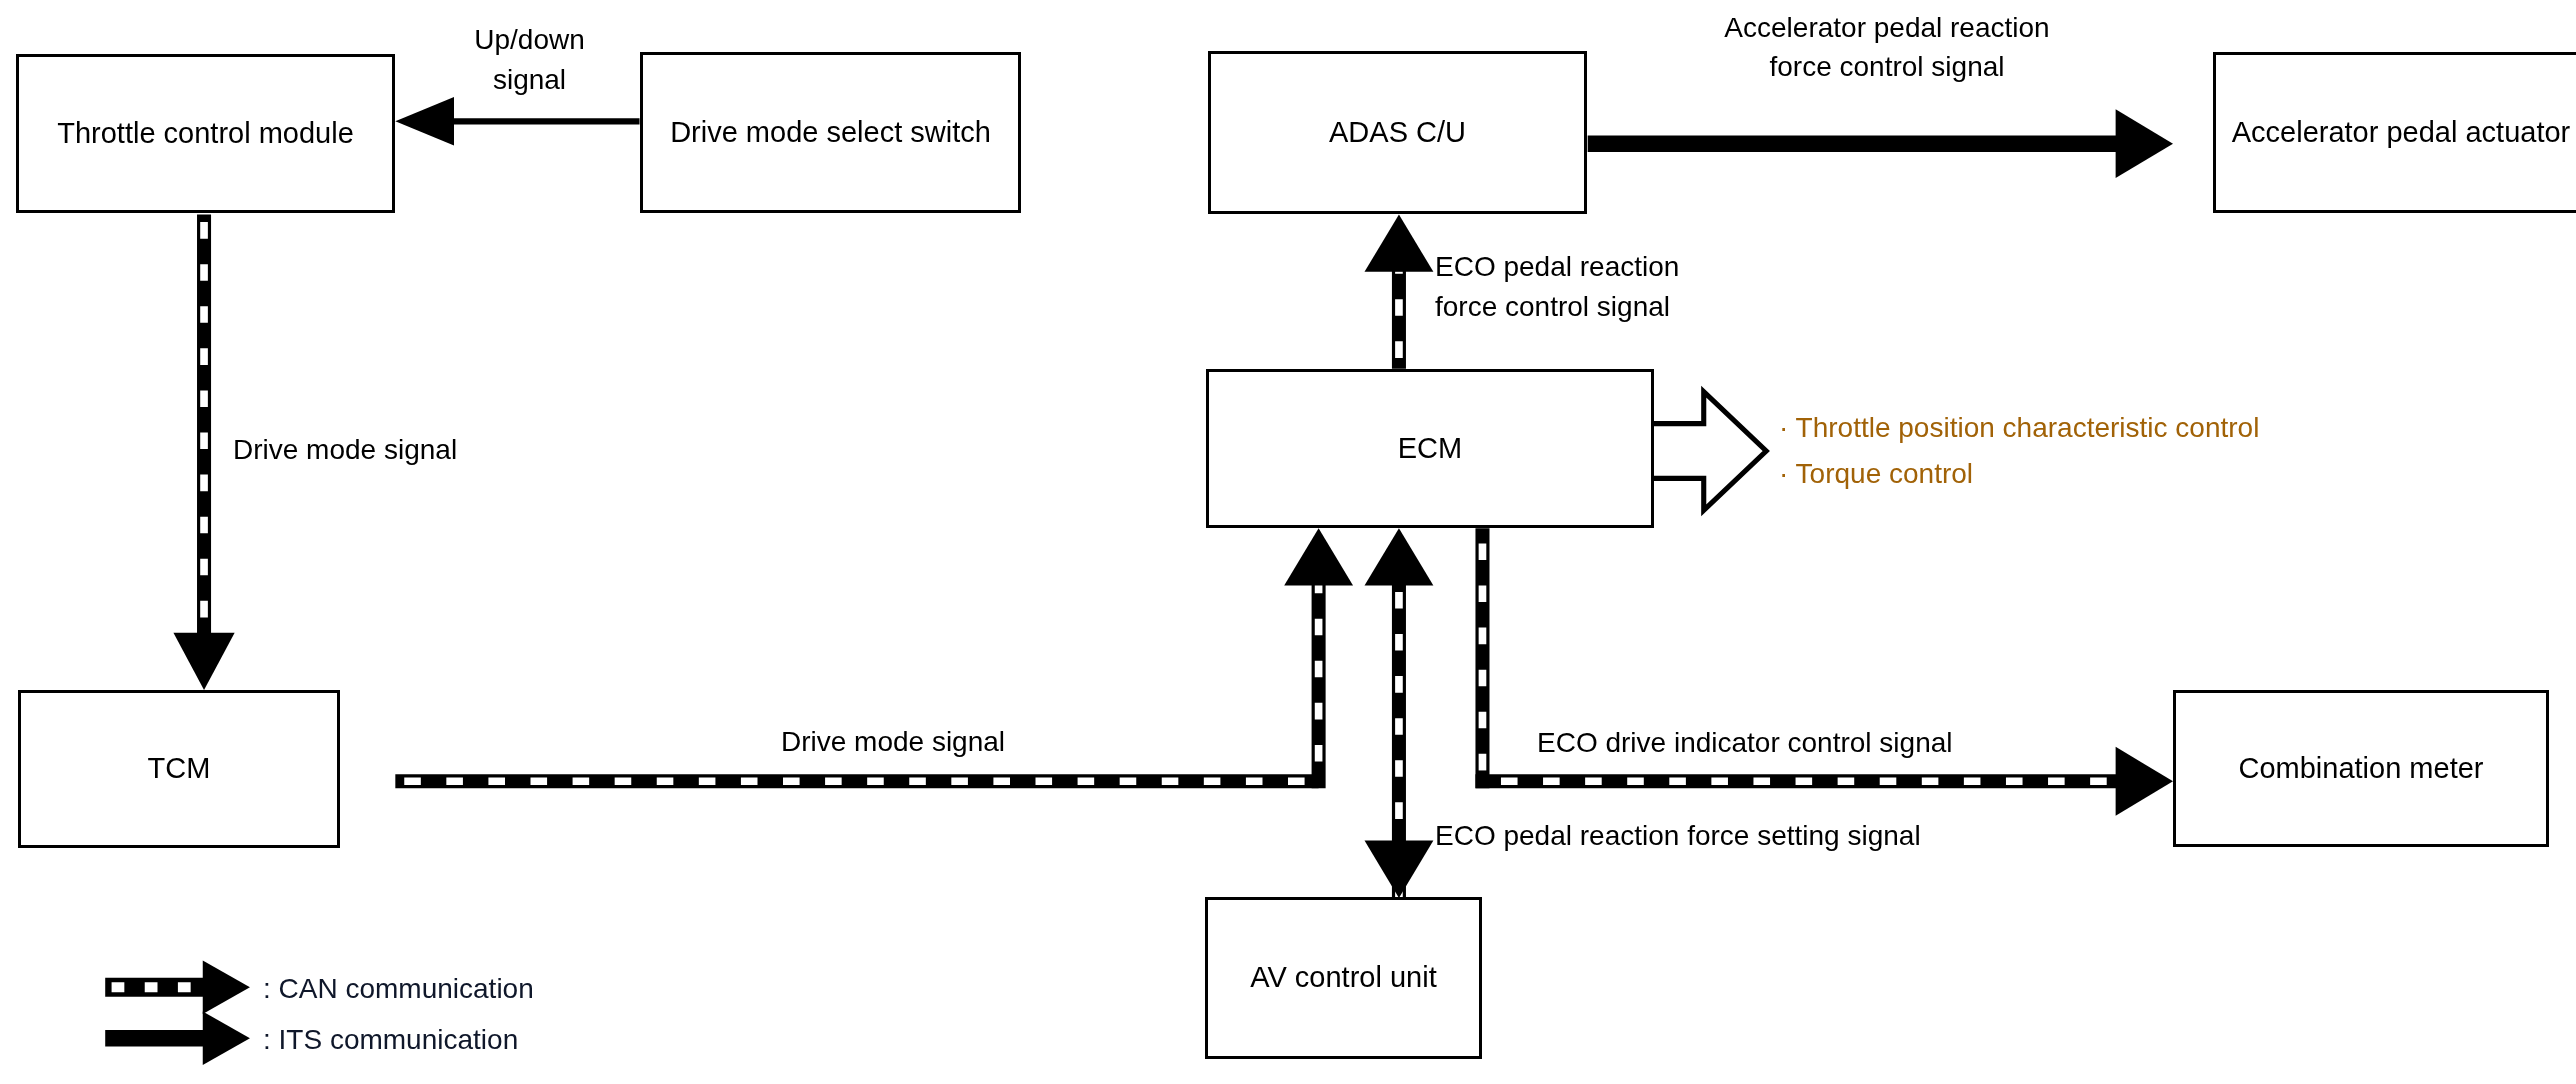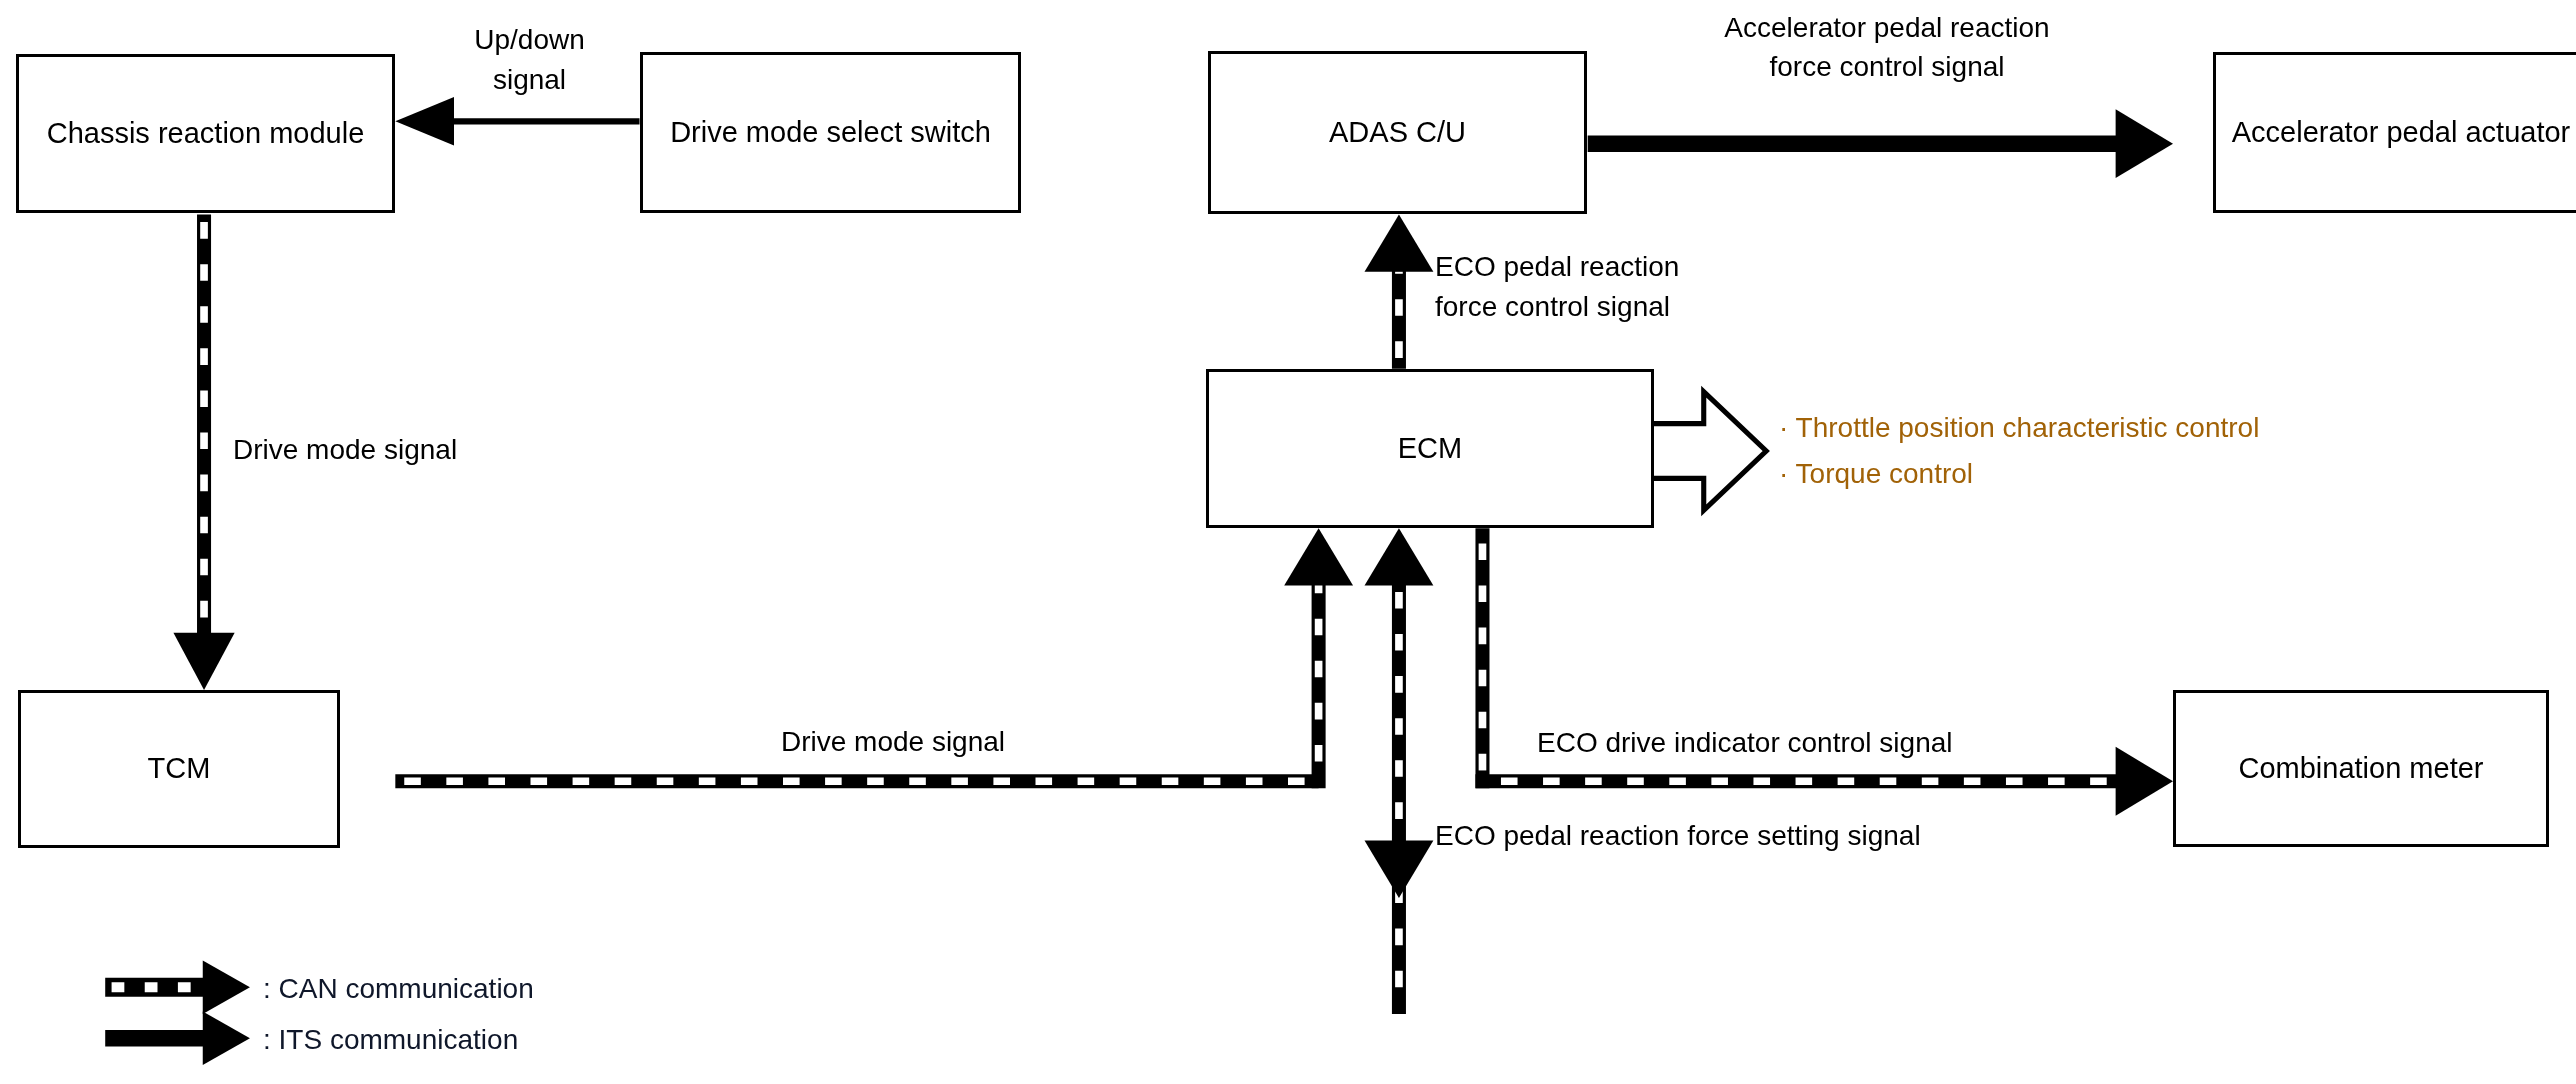--- a/index.html
+++ b/index.html
@@ -131,35 +131,36 @@
       <line x1="165" y1="1548" x2="330" y2="1548" stroke="#000" stroke-width="30"></line>
       <line x1="165" y1="1548" x2="330" y2="1548" stroke="#fff" stroke-width="16" stroke-dasharray="20 32" stroke-dashoffset="-10"></line>
       <polygon points="392,1548 318,1506 318,1590" fill="#000"></polygon>
     </g>
     <g>
       <line x1="165" y1="1628" x2="330" y2="1628" stroke="#000" stroke-width="26"></line>
       <polygon points="392,1628 318,1586 318,1670" fill="#000"></polygon>
     </g>
   </svg>
 
-  <div class="node-box" style="left:16px; top:54px; width:379px; height:159px;">Chassis reaction
+  <div class="node-box" style="left:16px; top:54px; width:379px; height:159px;">Throttle control
 module</div>
 
   <div class="node-box" style="left:640px; top:52px; width:381px; height:161px;">Drive mode
 select switch</div>
 
   <div class="node-box" style="left:1208px; top:51px; width:379px; height:163px;">ADAS C/U</div>
 
   <div class="node-box" style="left:2173px; top:52px; width:376px; height:161px;margin-left:40px;">Accelerator
 pedal actuator</div>
 
   <div class="node-box" style="left:1206px; top:369px; width:448px; height:159px;">ECM</div>
 
   <div class="node-box" style="left:18px; top:690px; width:322px; height:158px;">TCM</div>
 
+  <div class="node-box" style="left:1205px; top:897px; width:277px; height:162px;">AV control unit</div>
 
   <div class="node-box" style="left:2173px; top:690px; width:376px; height:157px;">Combination
 meter</div>
 
   <div class="edge-label" style="left:421px; top:20px; width:217px;text-align:center;">Up/down
 signal</div>
 
   <div class="edge-label left-align" style="left:233px; top:430px; width:408px;">Drive mode signal</div>
 
   <div class="edge-label" style="left:689px; top:722px; width:408px;">Drive mode signal</div>

